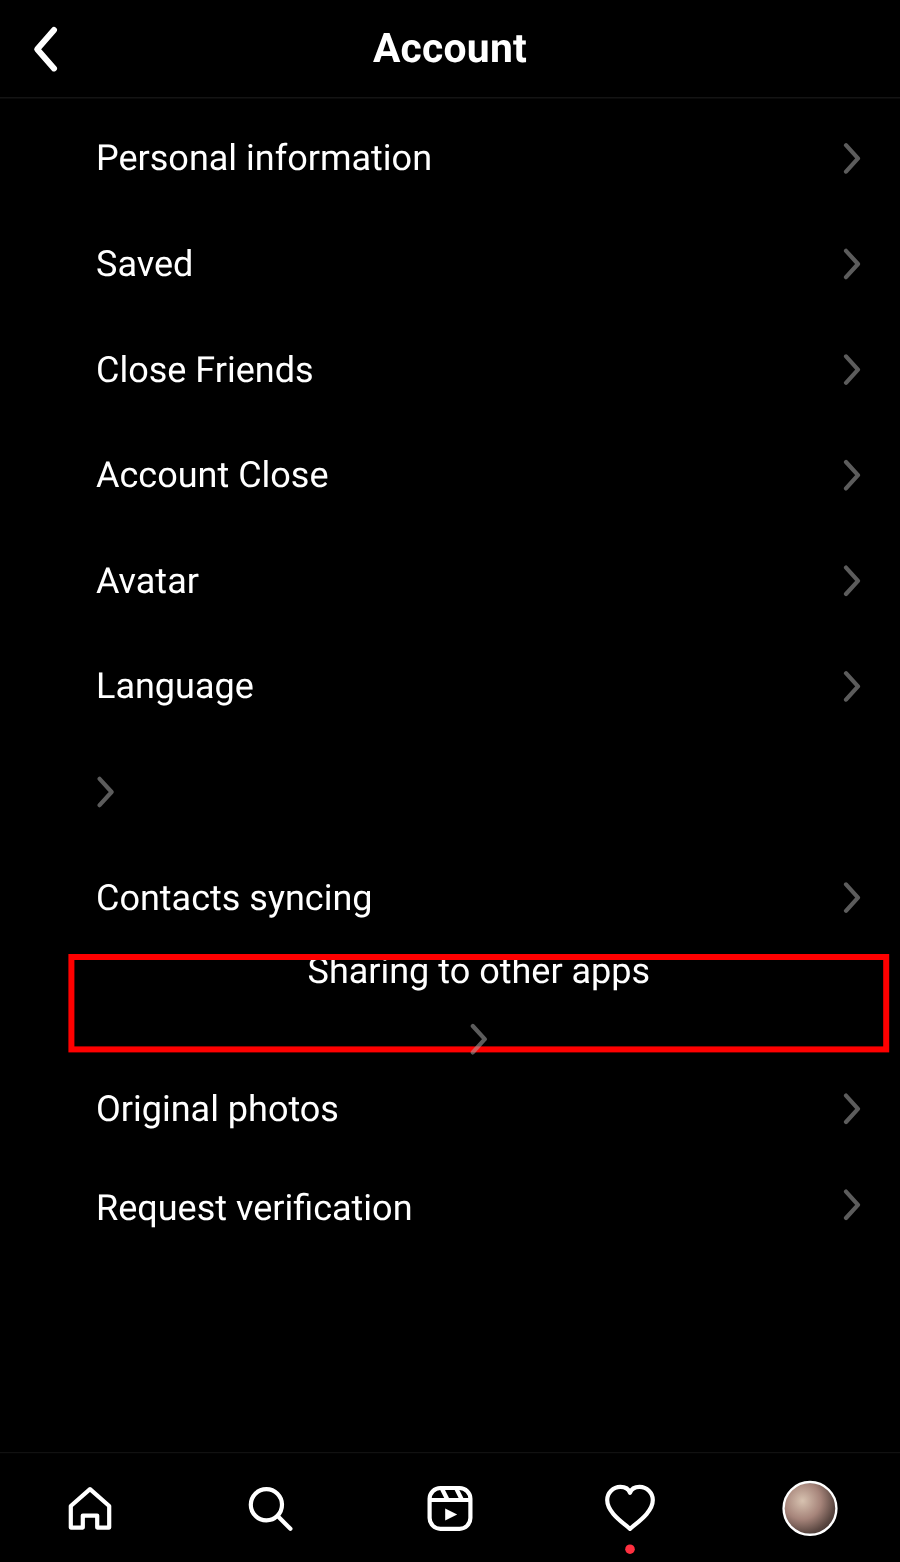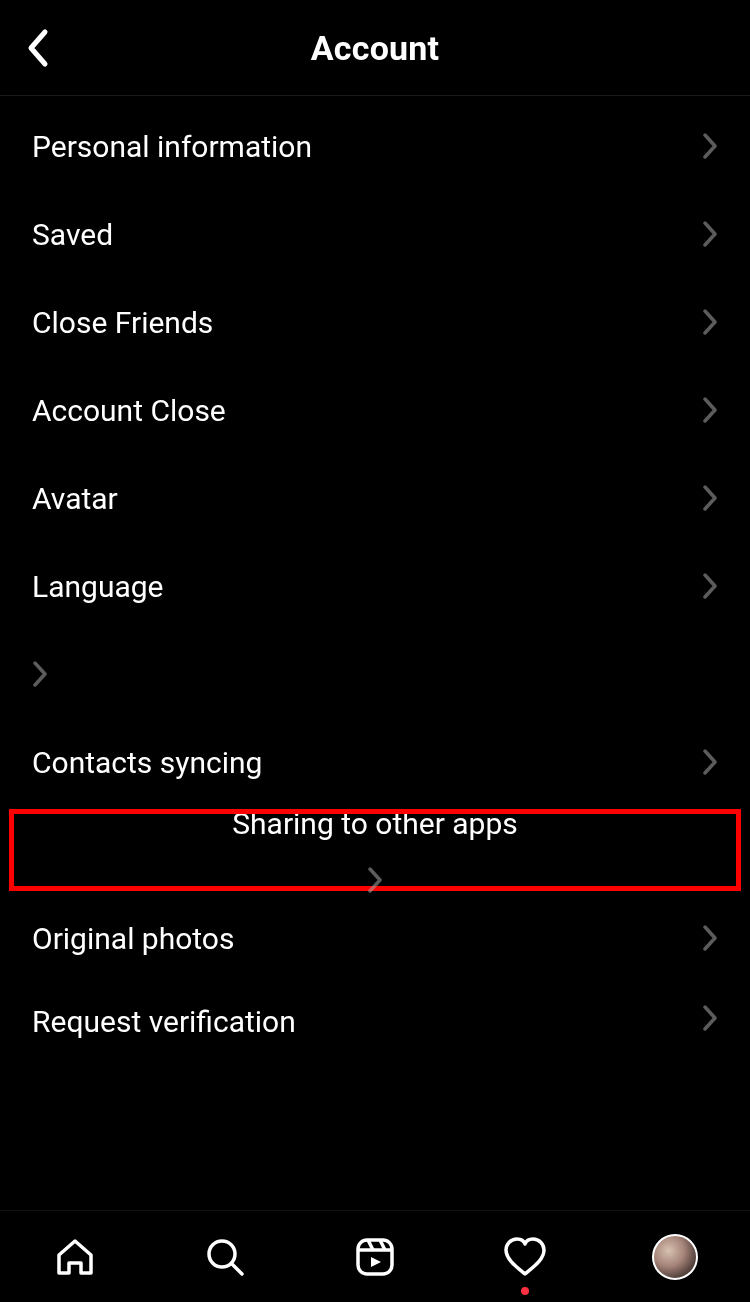--- a/index.html
+++ b/index.html
@@ -6,21 +6,21 @@
   html, body {
     width: 750px;
     height: 1302px;
     background: #000;
     color: #fff;
     font-family: -apple-system, BlinkMacSystemFont, "Segoe UI", Roboto, Helvetica, Arial, sans-serif;
     overflow: hidden;
     position: relative;
   }
   .header {
-    height: 96px;
+    height: 82px;
     display: flex;
     align-items: center;
     justify-content: center;
     position: relative;
     border-bottom: 1px solid #1a1a1a;
   }
   .back-btn {
     position: absolute;
     left: 14px;
     top: 50%;
@@ -32,20 +32,21 @@
     justify-content: center;
     cursor: pointer;
   }
   .header-title {
     font-size: 34px;
     font-weight: 700;
     letter-spacing: 0.2px;
   }
   .list {
     padding-top: 6px;
+    padding-left: 48px;
   }
   .row {
     display: flex;
     align-items: center;
     justify-content: space-between;
     padding: 0 32px;
     height: 88px;
     cursor: pointer;
     position: relative;
   }

